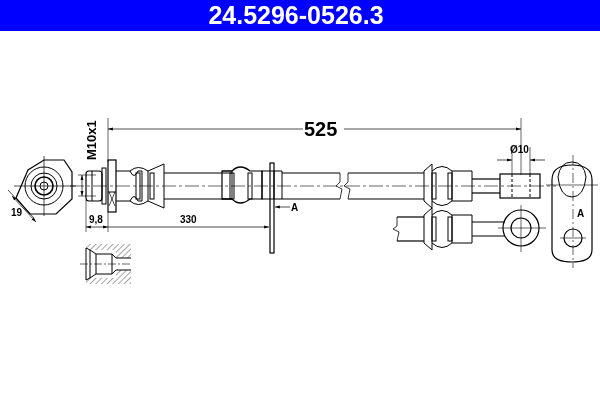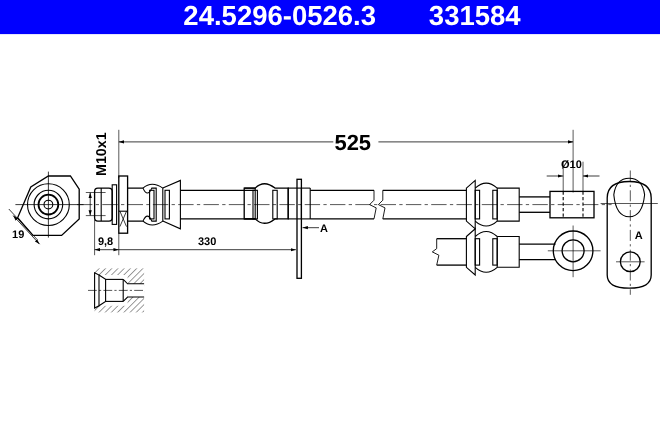--- a/index.html
+++ b/index.html
@@ -8,21 +8,20 @@
   .header span { color:#ffffff; font-weight:bold; font-size:25px; font-family:"Liberation Sans", sans-serif; letter-spacing:0px; }
   .header .pn { margin-right:48px; }
   svg { position:absolute; left:0; top:0; }
   .lbl { font-family:"Liberation Sans", sans-serif; font-weight:bold; fill:#000; }
 </style>
 </head>
 <body>
 
 <div class="header">
   <span class="pn">24.5296-0526.3</span>
-  <span>331584</span>
 </div>
 
 <svg width="600" height="400" viewBox="0 0 600 400">
   <defs>
     <marker id="arr" viewBox="0 0 10 10" refX="10" refY="5" markerWidth="7" markerHeight="7" orient="auto-start-reverse">
       <path d="M0,2 L10,5 L0,8 z" fill="#000"></path>
     </marker>
     <pattern id="hatch" width="4" height="4" patternUnits="userSpaceOnUse" patternTransform="rotate(45)">
       <line x1="0" y1="0" x2="0" y2="4" stroke="#000" stroke-width="0.7"></line>
     </pattern>

